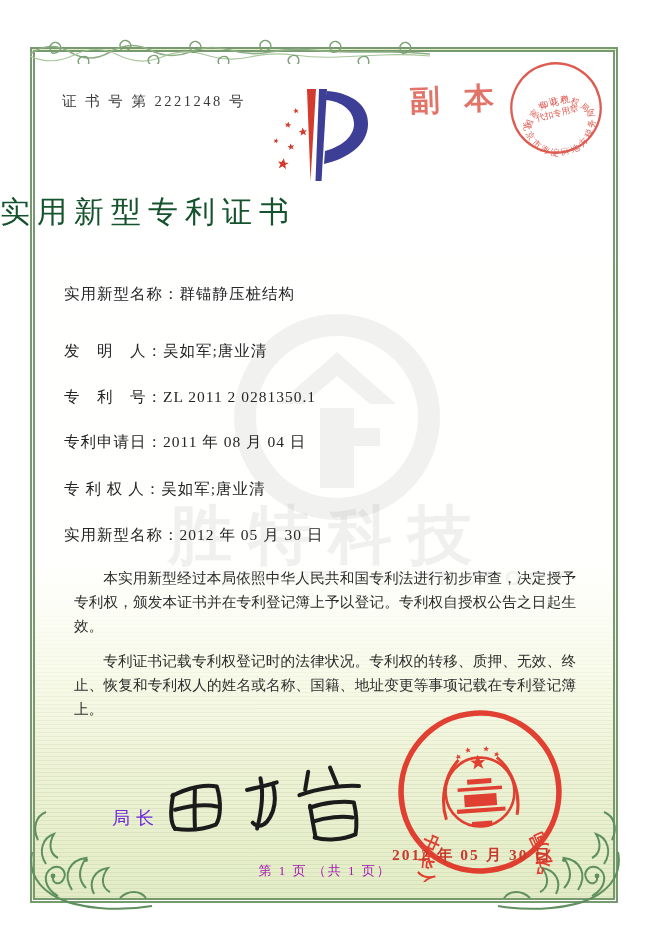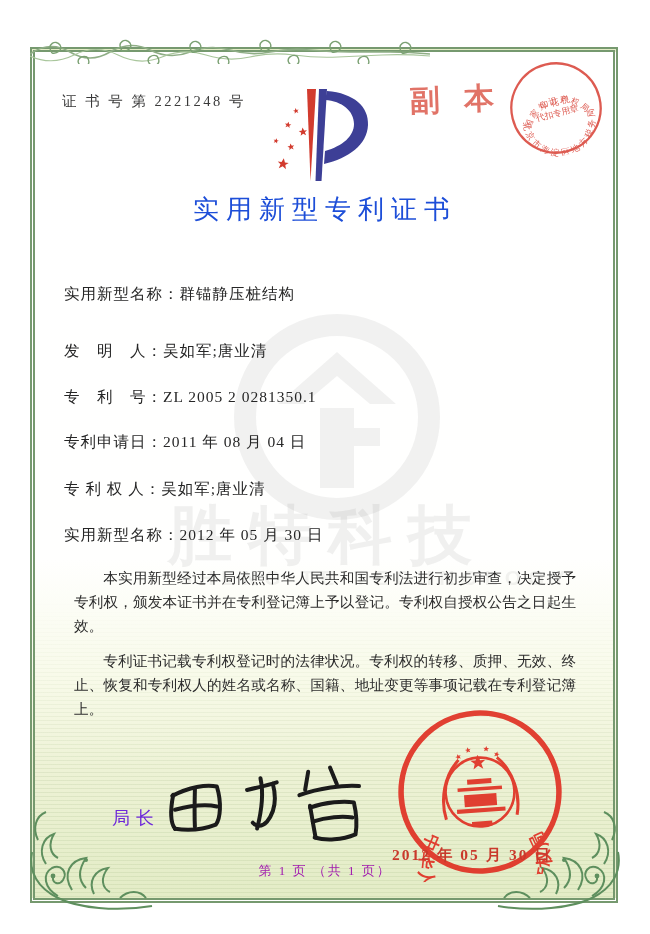--- a/index.html
+++ b/index.html
@@ -6,22 +6,22 @@
   .page{position:relative;width:650px;height:934px;background:#ffffff;overflow:hidden;
         font-family:"Liberation Serif","DejaVu Serif",serif;color:#2f2f2f;}
   .frame{position:absolute;left:30px;top:47px;width:588px;height:856px;box-sizing:border-box;
          border:5px double #76996f;
          background:linear-gradient(180deg,#ffffff 0%,#fffffe 60%,#f8fae9 74%,#edf2d5 85%,#e3ecc6 100%);}
   .hairlines{position:absolute;left:35px;top:600px;width:578px;height:298px;pointer-events:none;
          background:repeating-linear-gradient(180deg,rgba(120,150,90,0.12) 0 1px,transparent 1px 4px);
          -webkit-mask-image:linear-gradient(180deg,transparent 0%,#000 60%);
          mask-image:linear-gradient(180deg,transparent 0%,#000 60%);}
   .certno{position:absolute;left:62px;top:92px;font-size:14.5px;letter-spacing:2.5px;color:#3a3a3a;}
-  .title{position:absolute;left:0;right:0;top:192px;text-align:center;font-size:26px;
-         letter-spacing:7px;color:#1d4ed8;font-weight:500;}
+  .title{position:absolute;left:0;right:0;top:192px;text-align:left;font-size:30px;
+         letter-spacing:7px;color:#14532d;font-weight:500;}
   .dup{position:absolute;left:410px;top:79px;font-size:30px;font-weight:700;letter-spacing:24px;
        color:rgba(216,76,60,0.78);transform:rotate(-2deg);white-space:nowrap;}
   .fieldrow{position:absolute;left:64px;font-size:15.5px;letter-spacing:1px;color:#262626;white-space:nowrap;}
   .paras{position:absolute;left:63px;top:556px;width:524px;font-size:14.6px;line-height:1.64;
          text-align:justify;color:#2c2c2c;}
   .paras p{margin:11px;text-indent:2em;}
   .director{position:absolute;left:112px;top:806px;font-size:18px;letter-spacing:6px;color:#6d28d9;}
   .sealdate{position:absolute;left:392px;top:845px;font-size:15.5px;letter-spacing:2px;
             color:#c9392c;font-weight:600;}
   .footer{position:absolute;left:0;right:0;top:862px;text-align:center;font-size:13px;
@@ -133,21 +133,21 @@
 
   <div class="title">实用新型专利证书</div>
 
   <div class="fieldrow" style="top:284px">
     <span>实用新型名称：</span><span>群锚静压桩结构</span>
   </div>
   <div class="fieldrow" style="top:341px">
     <span>发　明　人：</span><span>吴如军;唐业清</span>
   </div>
   <div class="fieldrow" style="top:387px">
-    <span>专　利　号：</span><span>ZL 2005 2 0281350.1</span>
+    <span>专　利　号：</span><span>ZL 2011 2 0281350.1</span>
   </div>
   <div class="fieldrow" style="top:432px">
     <span>专利申请日：</span><span>2011 年 08 月 04 日</span>
   </div>
   <div class="fieldrow" style="top:479px">
     <span>专 利 权 人：</span><span>吴如军;唐业清</span>
   </div>
   <div class="fieldrow" style="top:525px">
     <span>实用新型名称：</span><span>2012 年 05 月 30 日</span>
   </div>

